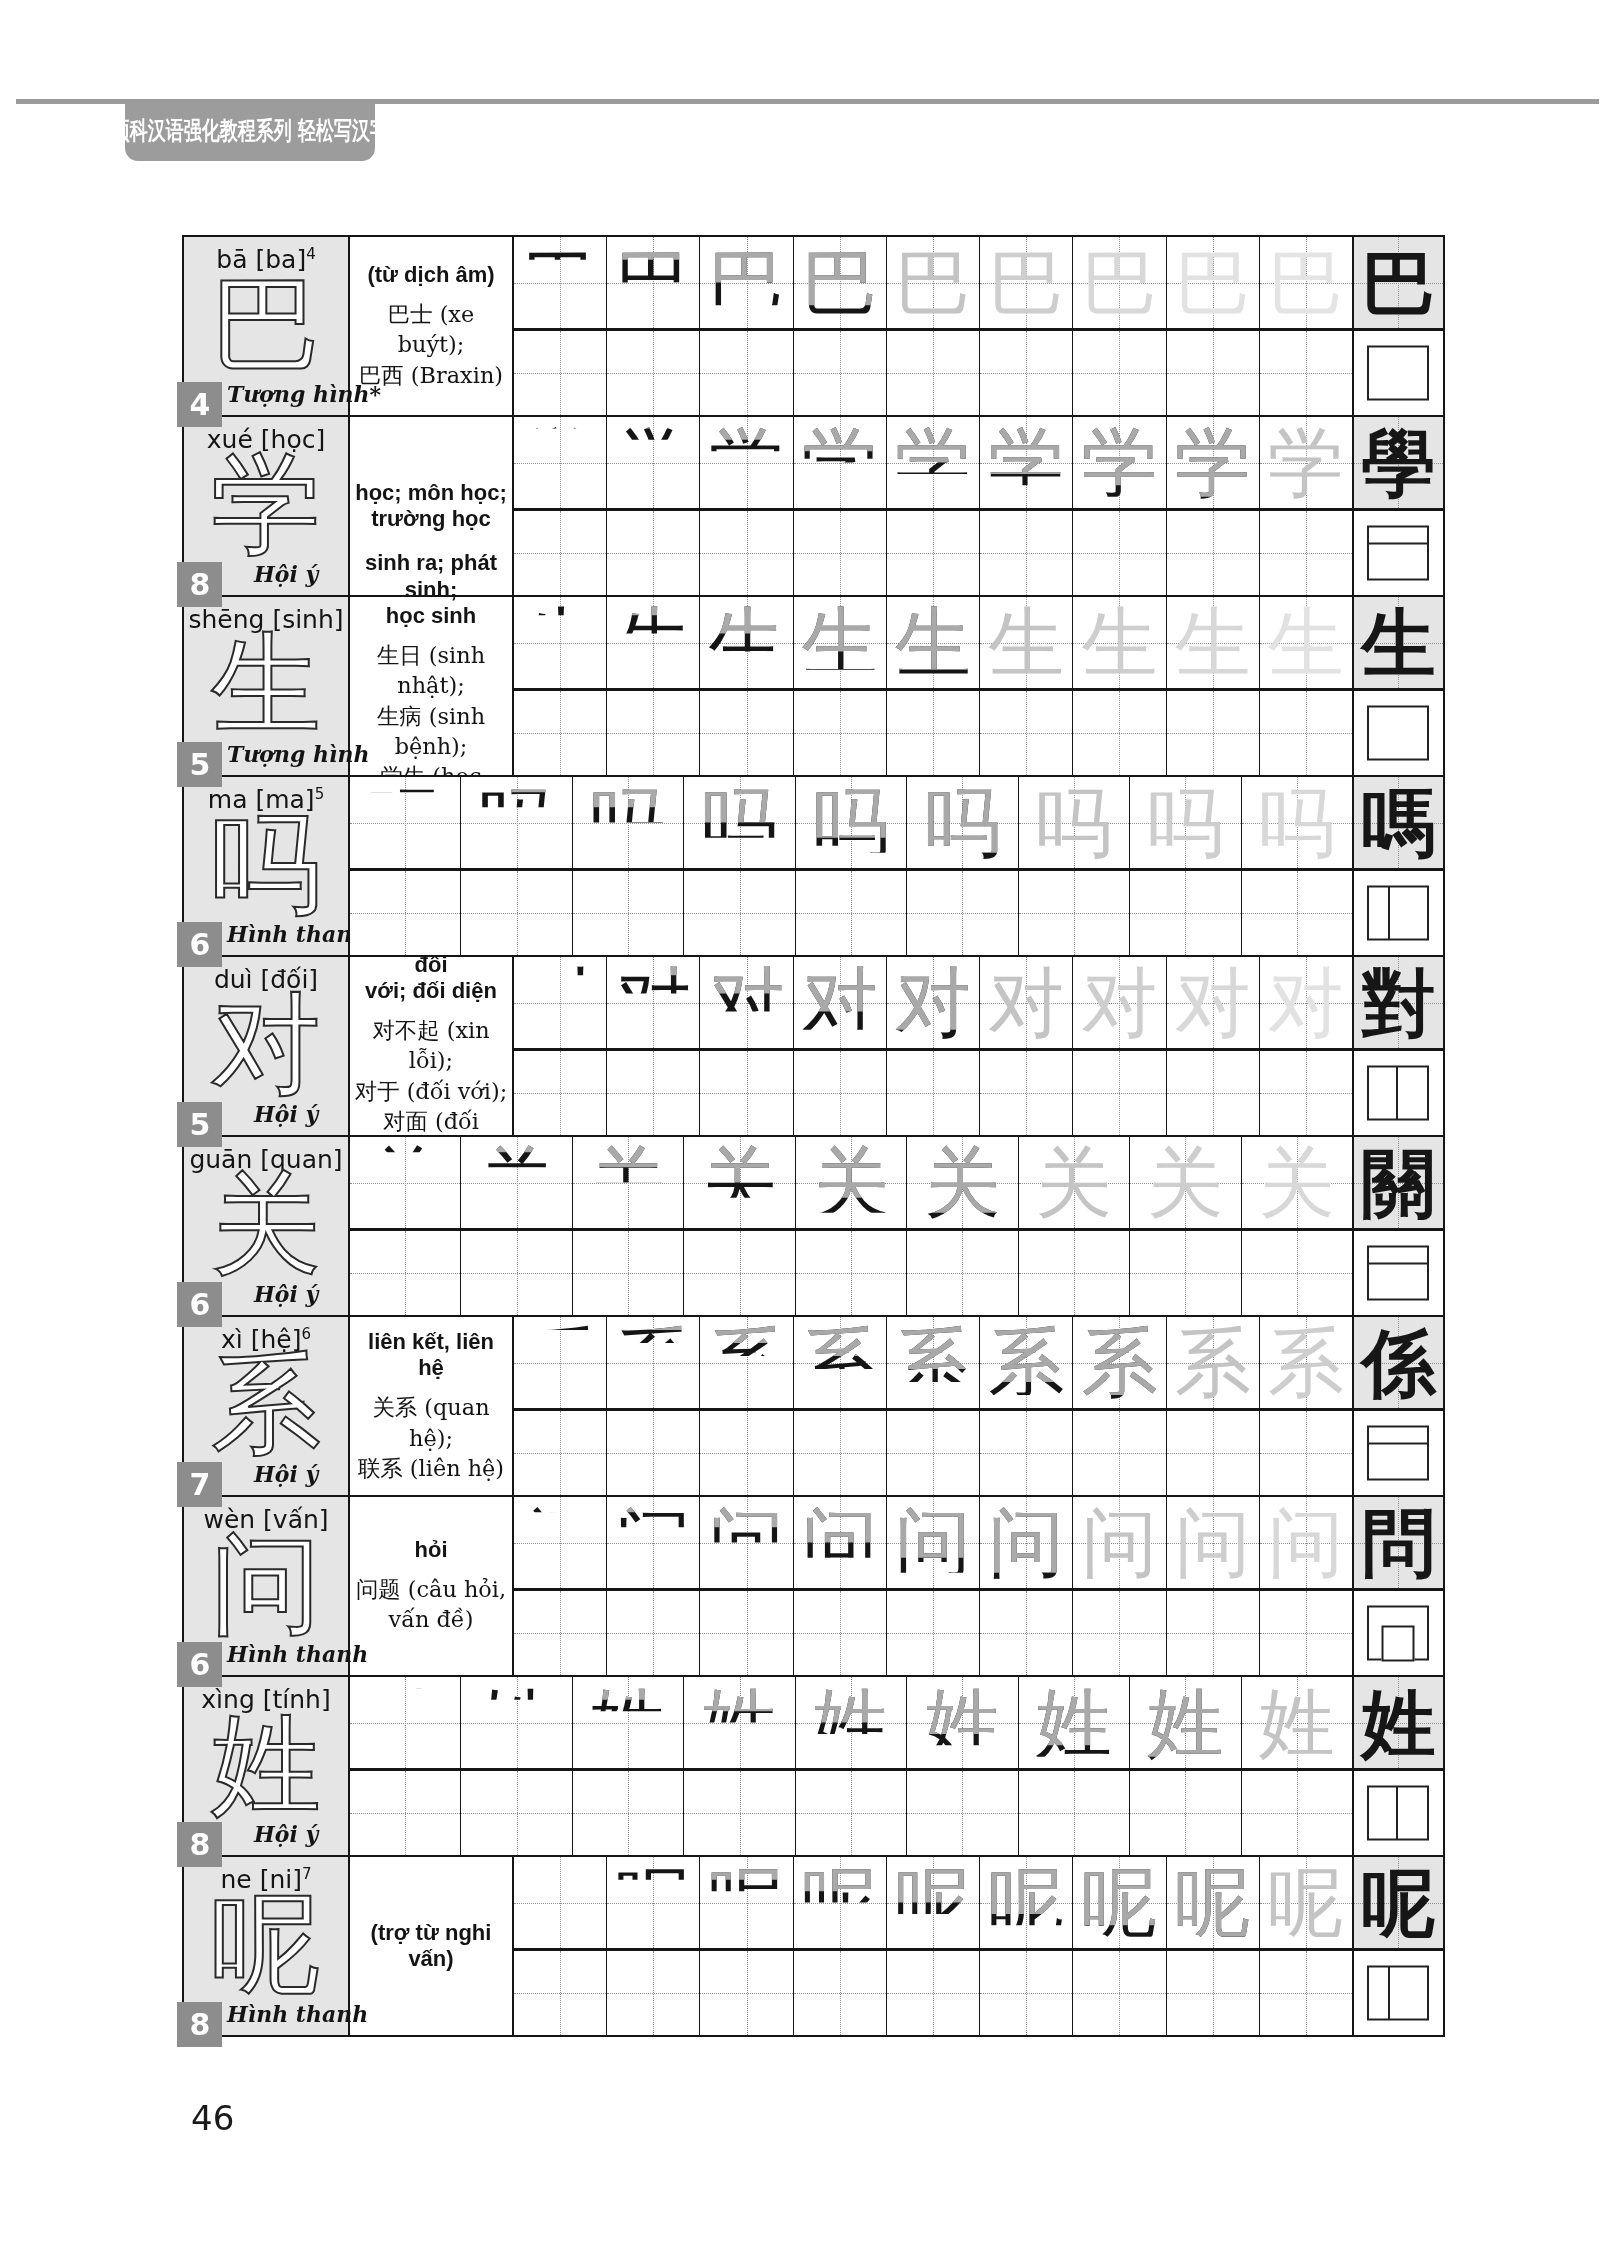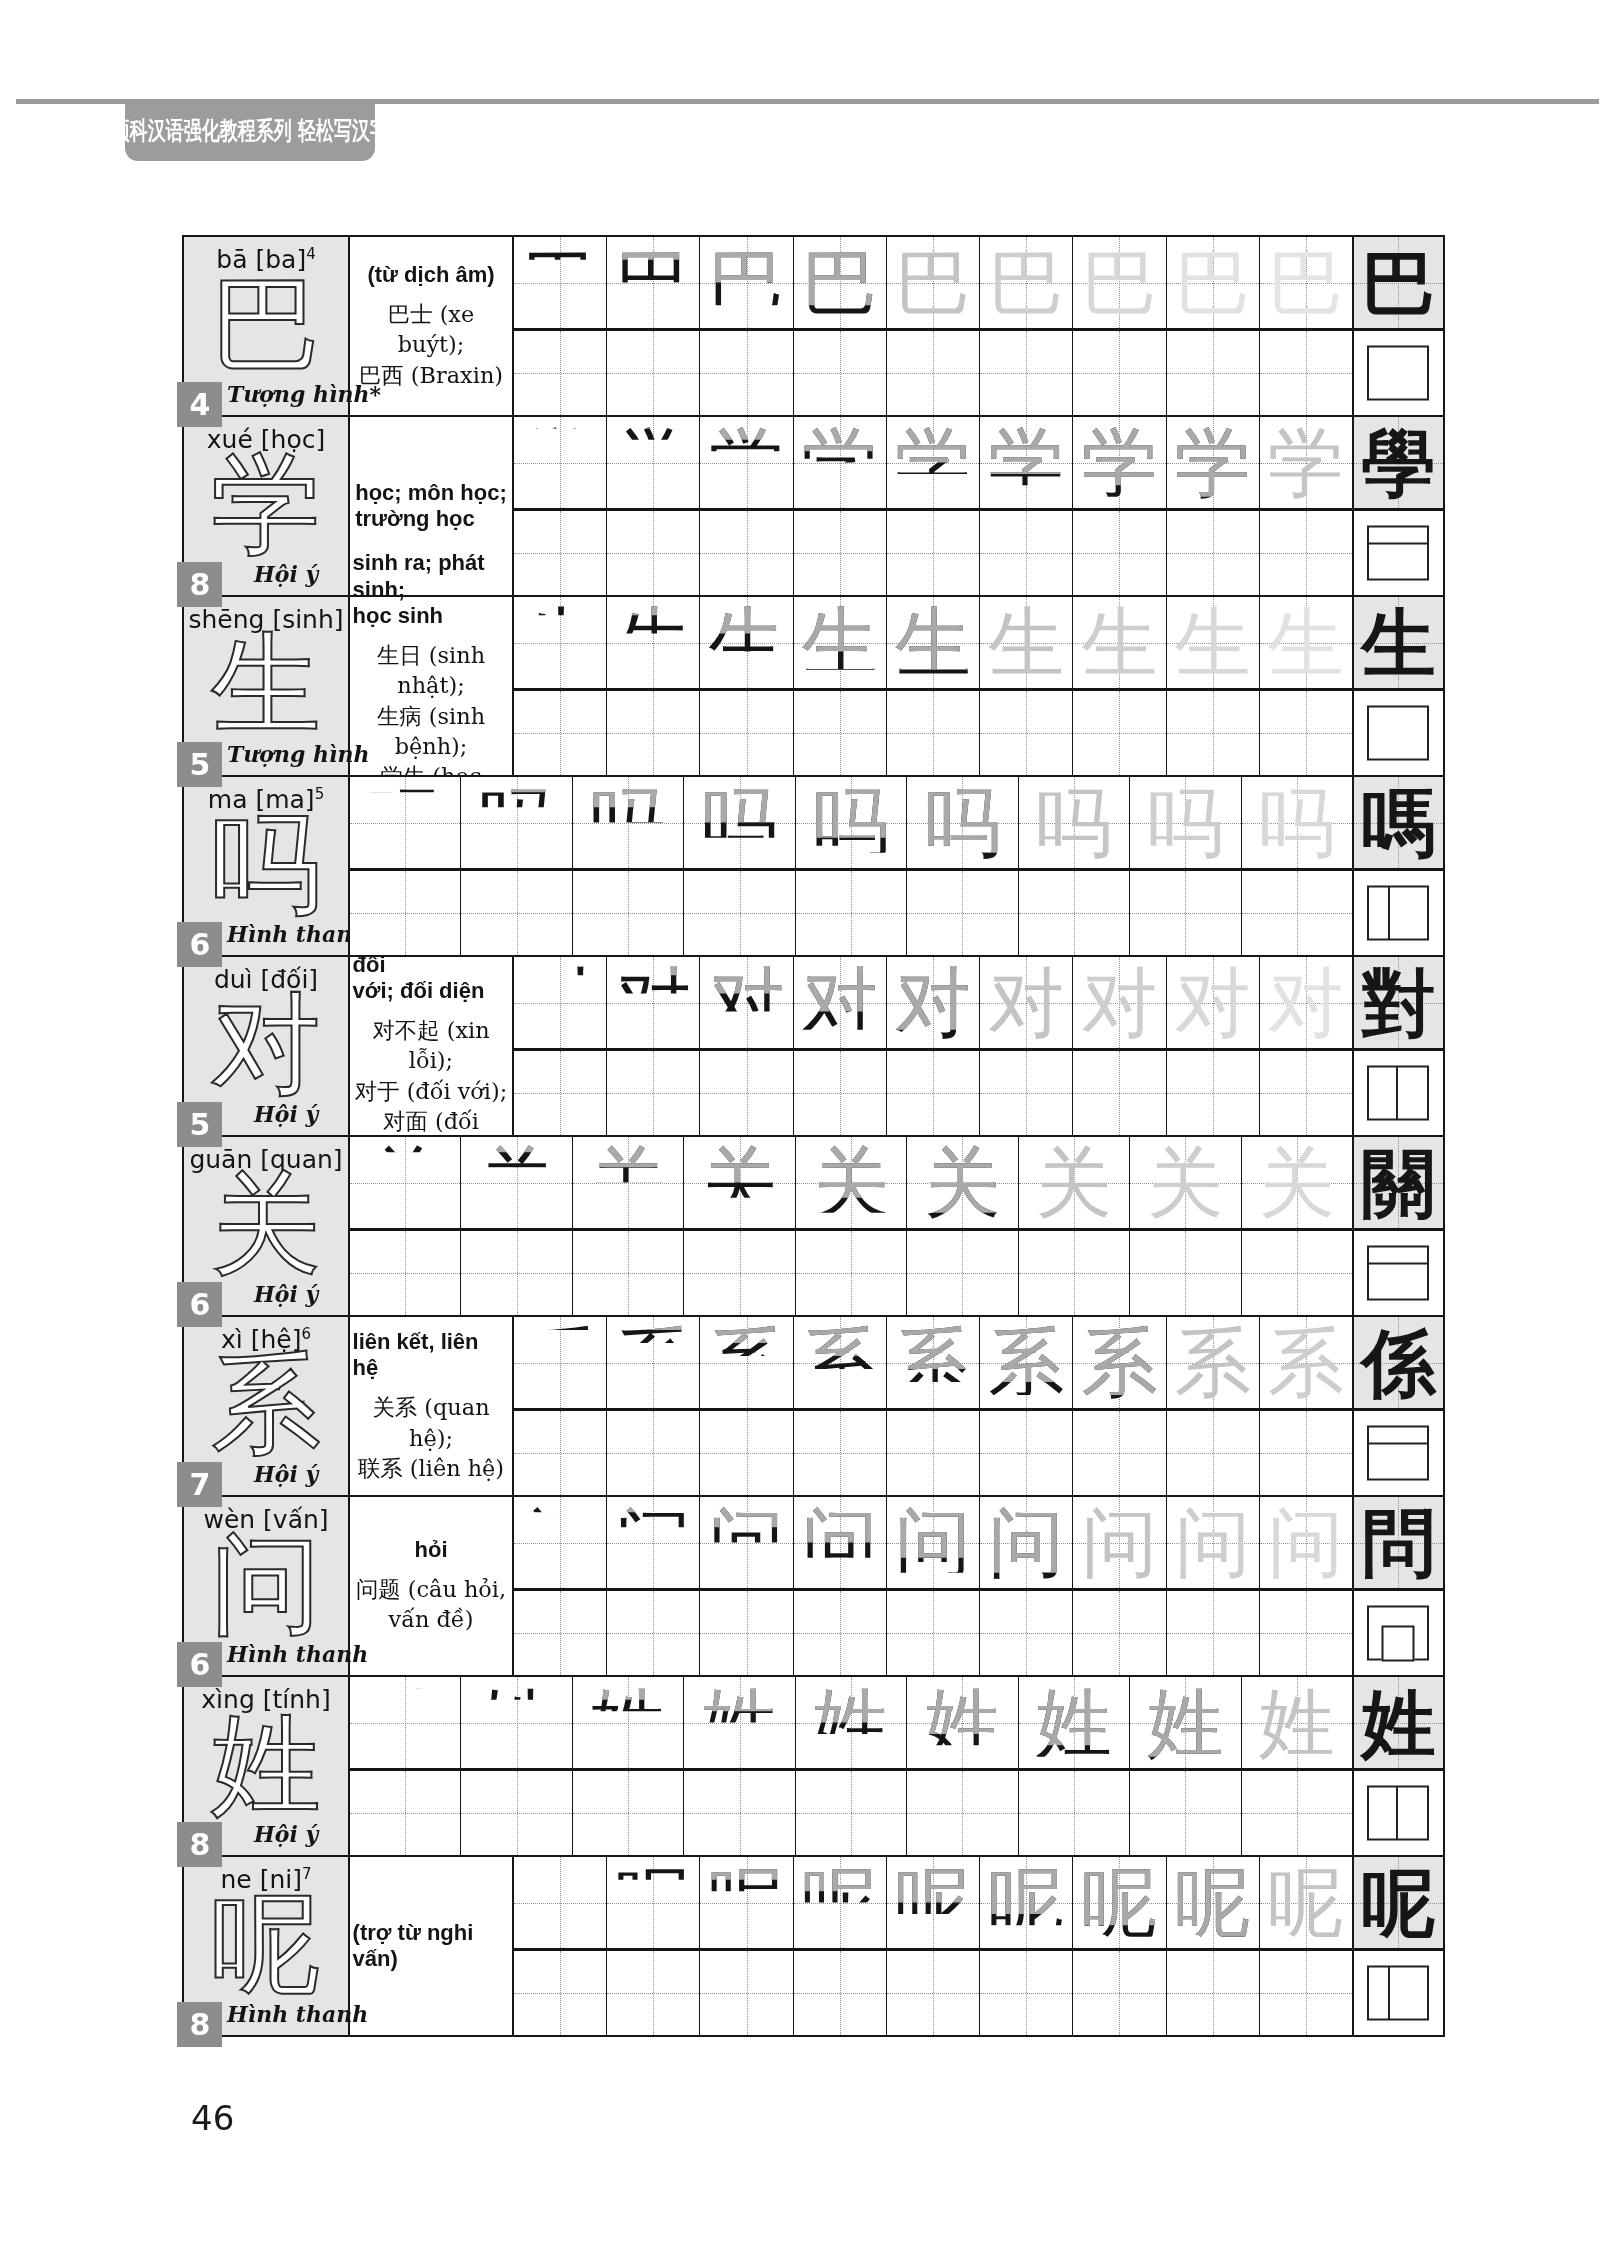--- a/index.html
+++ b/index.html
@@ -24,21 +24,21 @@
   .bigchar{position:absolute;top:50%;left:50%;transform:translate(-50%,-52%);font-size:110px;line-height:1;
     font-family:"DejaVu Serif",serif;color:#ffffff;-webkit-text-stroke:2px #2a2a2a}
   .numbadge{position:absolute;left:-6.6px;bottom:-12px;width:45px;height:45px;background:#8d8d8d;color:#fff;
     display:flex;align-items:center;justify-content:center;font-size:30px;font-weight:bold;z-index:3}
   .typelabel{position:absolute;bottom:8px;left:43px;right:2.6px;text-align:center;font-family:"DejaVu Serif",serif;
     font-style:italic;font-weight:bold;font-size:22px;white-space:nowrap}
 
   
   .mean-cell{flex:0 0 164px;border-right:2.6px solid #151515;box-sizing:border-box;background:#fff;
     display:flex;flex-direction:column;justify-content:center;align-items:center;gap:10.5px;padding:4px 2.6px}
-  .meaning{font-family:"Liberation Sans",sans-serif;font-weight:bold;font-size:22px;text-align:left;line-height:1.2;white-space:pre-line}
+  .meaning{font-family:"Liberation Sans",sans-serif;font-weight:bold;font-size:22px;text-align:center;line-height:1.2;white-space:pre-line}
   .examples{font-family:"DejaVu Serif",serif;font-size:22.4px;text-align:center;line-height:1.35;white-space:pre-line}
 
   
   .right-part{flex:1;display:flex;flex-direction:column;min-width:0}
   .sub-top{height:91px;display:flex;border-bottom:3.3px solid #151515;box-sizing:content-box}
   .sub-bot{flex:1;display:flex}
   .p-cell{flex:1;position:relative;border-right:1.3px solid #151515;box-sizing:border-box;background:#fff}
   .vguide{position:absolute;left:50%;top:0;bottom:0;border-left:1.3px dotted #8f8f8f}
   .hguide{position:absolute;top:50%;left:0;right:0;border-top:1.3px dotted #8f8f8f}
   .glyph{position:absolute;inset:0;display:flex;align-items:center;justify-content:center;

